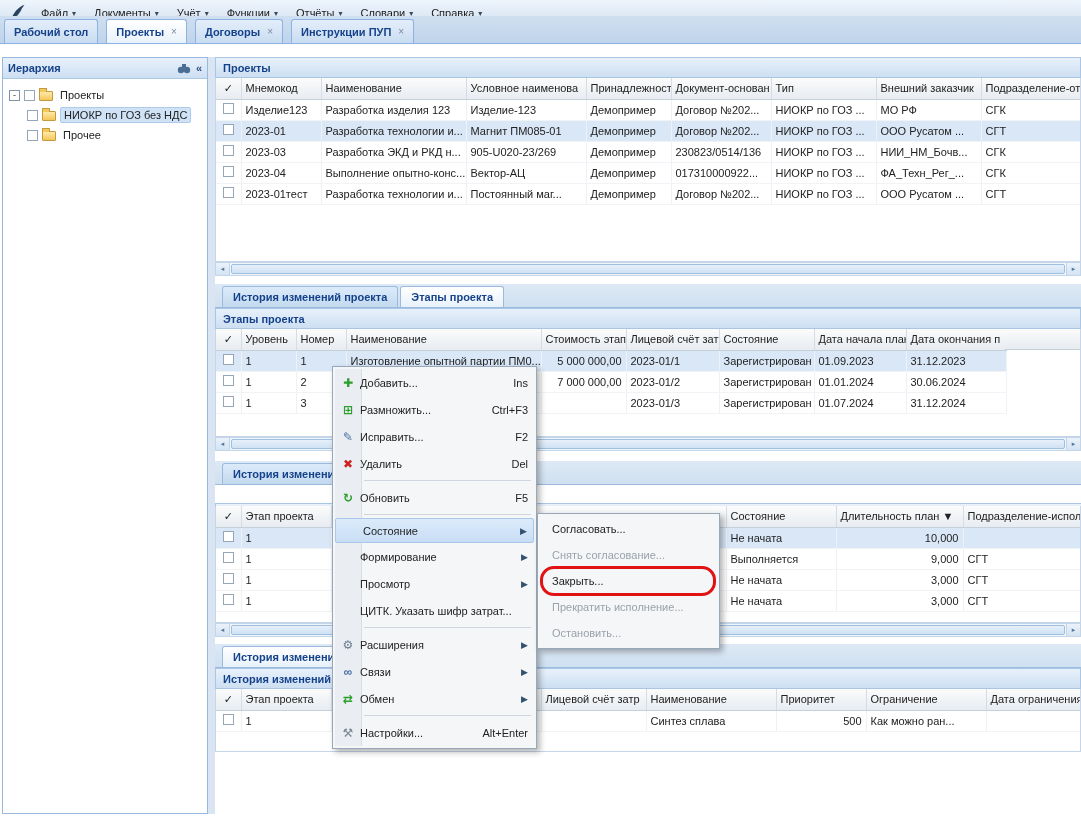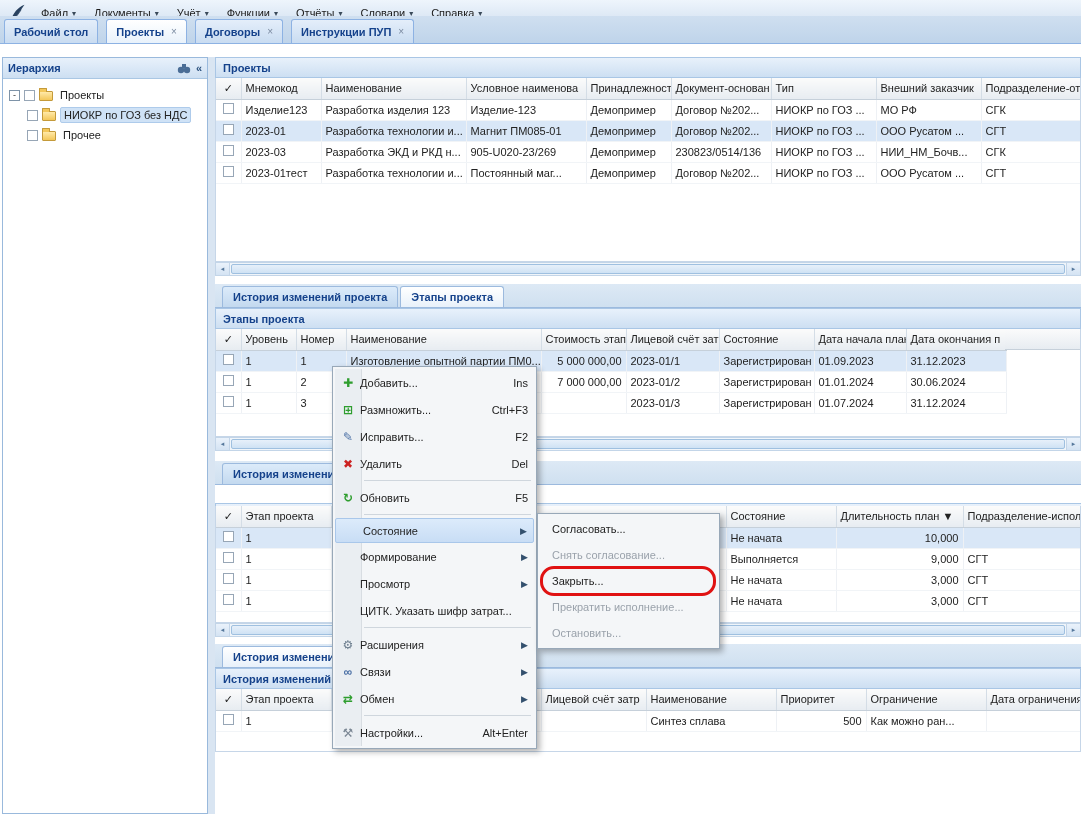--- a/index.html
+++ b/index.html
@@ -233,20 +233,31 @@
           <td>Разработка ЭКД и РКД н...</td>
           <td>905-U020-23/269</td>
           <td>Демопример</td>
           <td>230823/0514/136</td>
           <td>НИОКР по ГОЗ ...</td>
           <td>НИИ_НМ_Бочв...</td>
           <td>СГК</td>
         </tr>
         <tr>
           <td class="chk"><span class="cb"></span></td>
+          <td>2023-04</td>
+          <td>Выполнение опытно-конс...</td>
+          <td>Вектор-АЦ</td>
+          <td>Демопример</td>
+          <td>017310000922...</td>
+          <td>НИОКР по ГОЗ ...</td>
+          <td>ФА_Техн_Рег_...</td>
+          <td>СГК</td>
+        </tr>
+        <tr>
+          <td class="chk"><span class="cb"></span></td>
           <td>2023-01тест</td>
           <td>Разработка технологии и...</td>
           <td>Постоянный маг...</td>
           <td>Демопример</td>
           <td>Договор №202...</td>
           <td>НИОКР по ГОЗ ...</td>
           <td>ООО Русатом ...</td>
           <td>СГТ</td>
         </tr>
       </tbody>

